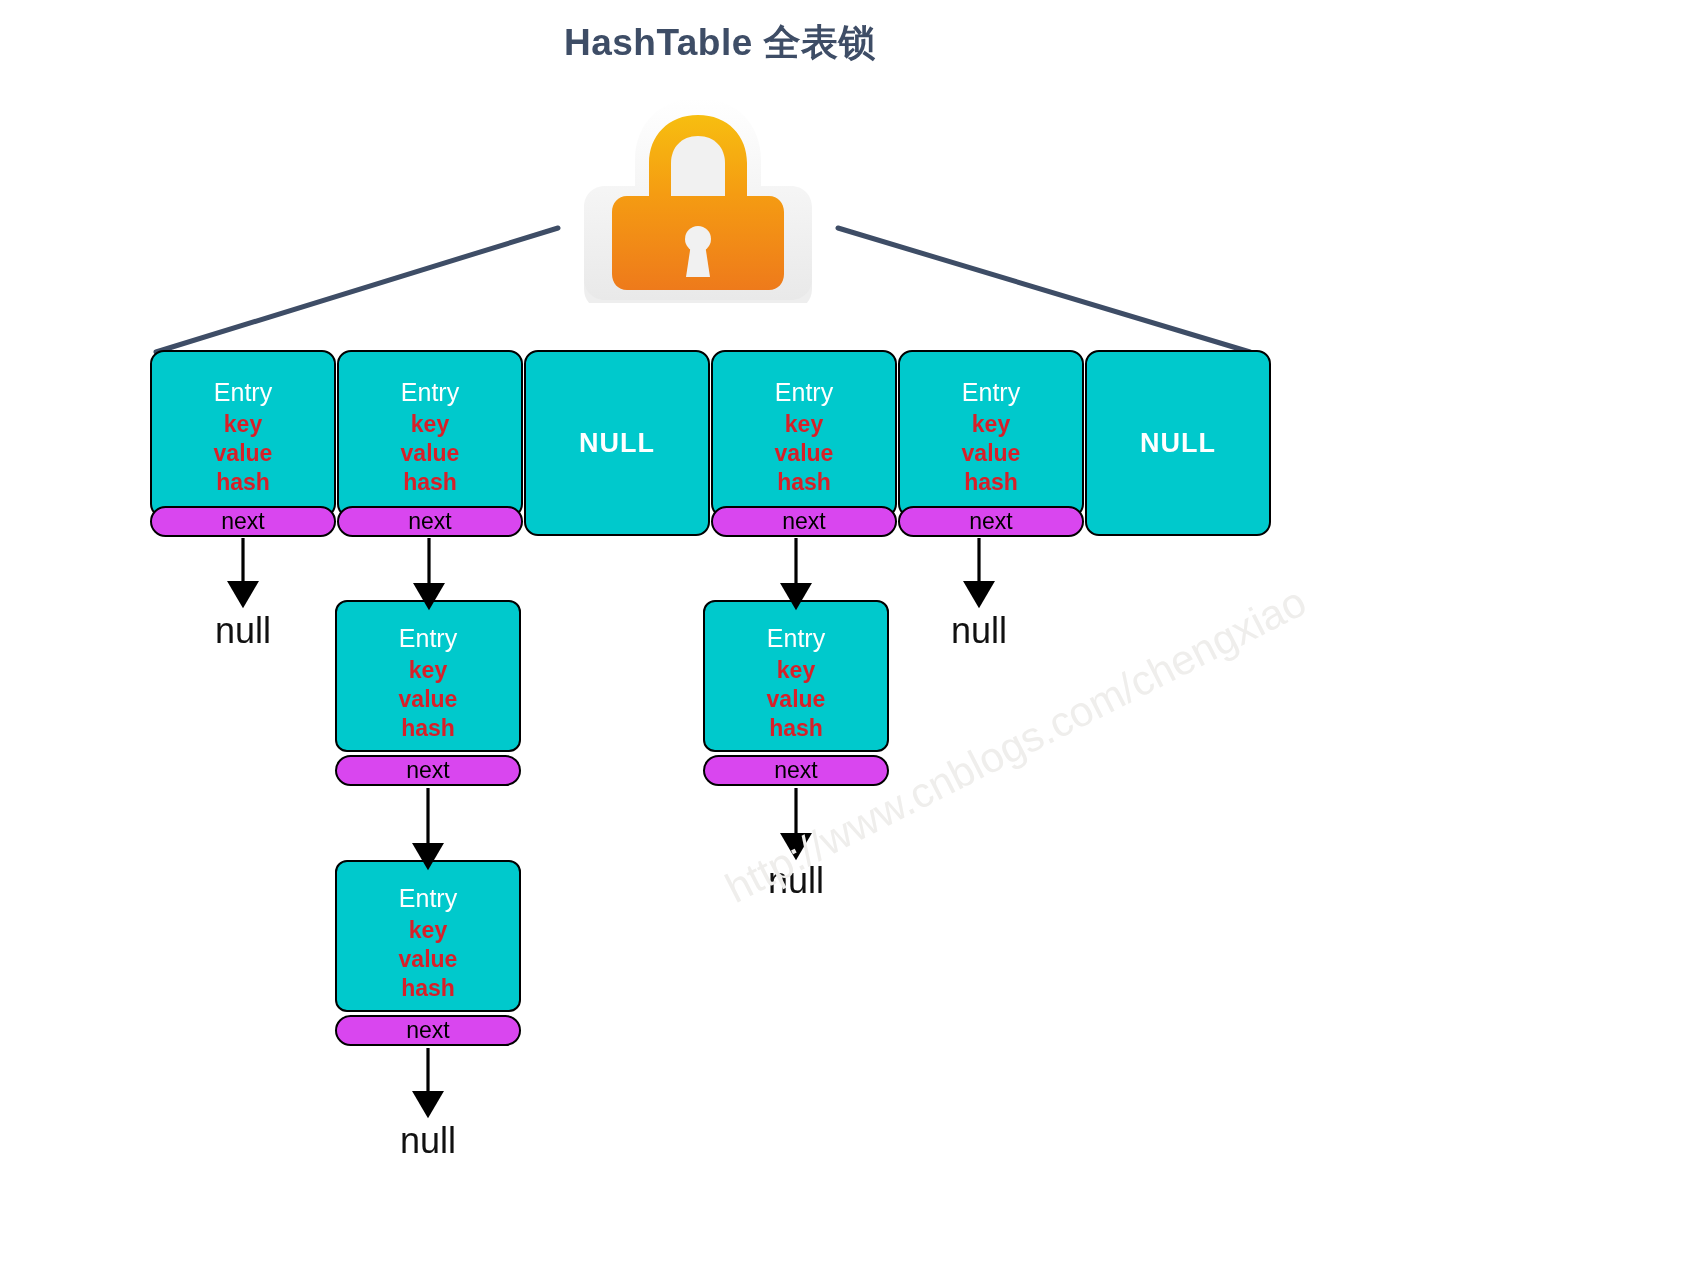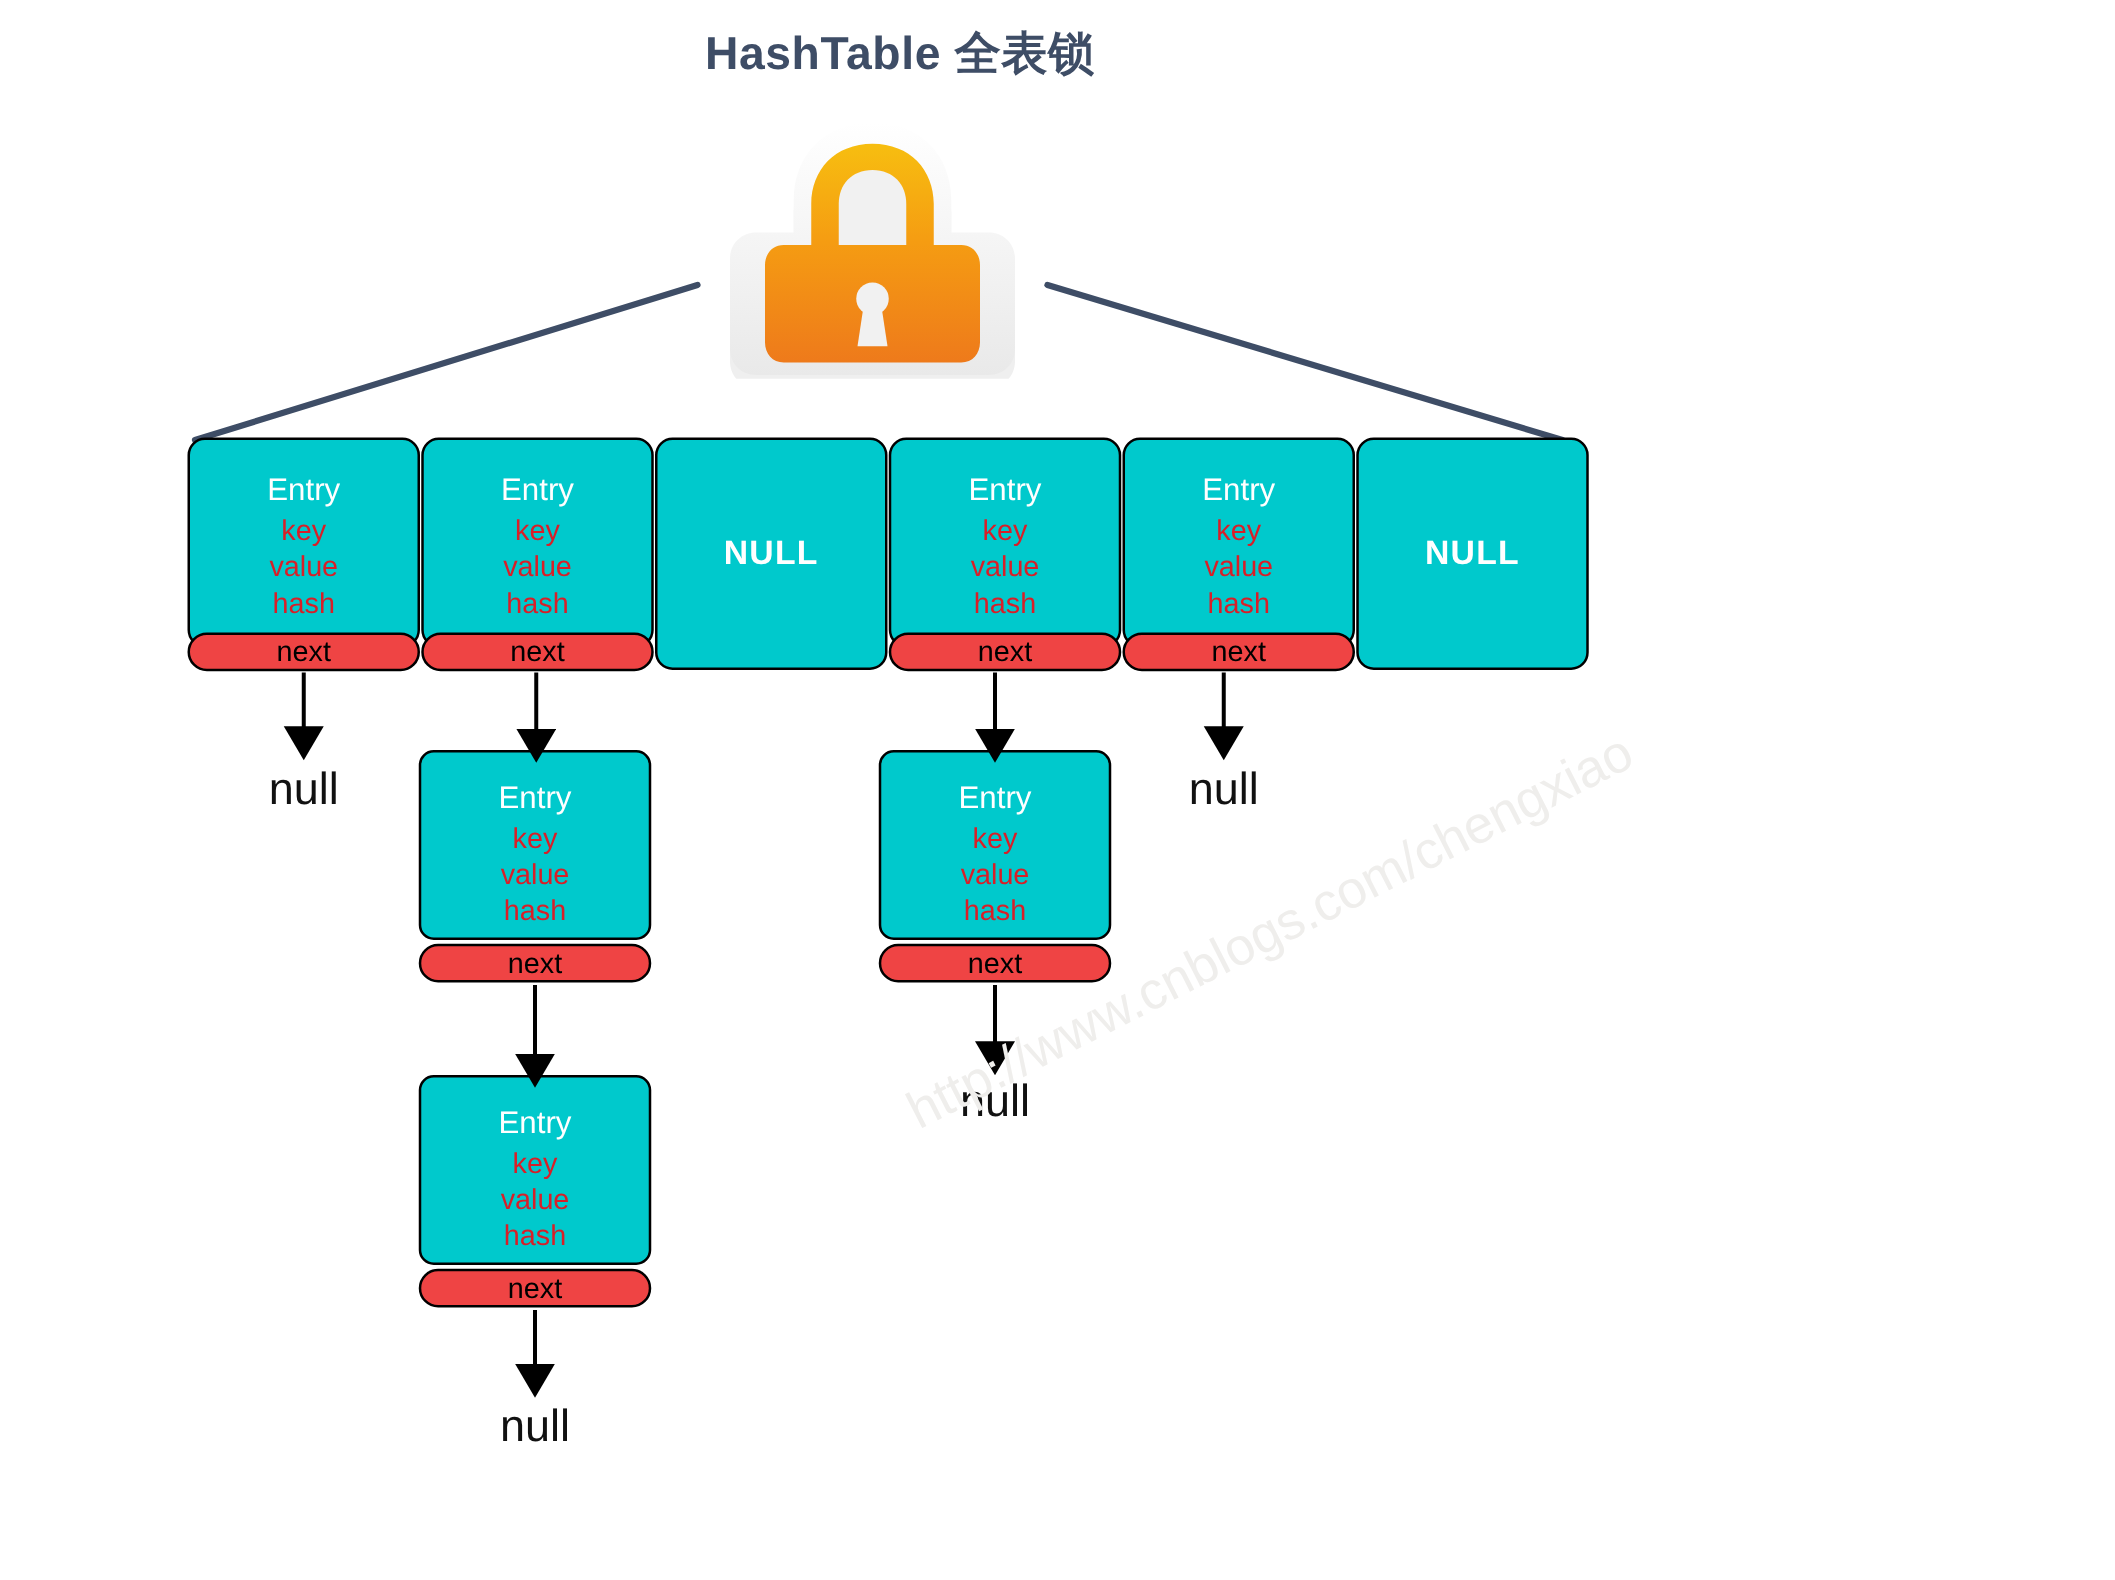--- a/index.html
+++ b/index.html
@@ -49,38 +49,38 @@
     font-size:25px;
     font-weight:normal;
   }
   .kvh{
     position:absolute;left:0;right:0;top:58px;
     text-align:center;
     color:#d81f28;
     font-size:23px;
     line-height:29px;
   }
-  .kvh span{display:block;}
+  .kvh span{display:block;font-weight:bold;}
 
   .null-label{
     position:absolute;left:0;right:0;top:50%;
     transform:translateY(-50%);
     text-align:center;
     color:#ffffff;
     font-size:27px;
     font-weight:bold;
     letter-spacing:1px;
   }
 
   
   .next-pill{
     position:absolute;
     height:31px;
     box-sizing:border-box;
-    background:#ef4444;
+    background:#d946ef;
     border:2.5px solid #000;
     border-radius:17px;
     text-align:center;
     font-size:23px;
     color:#000;
     line-height:27px;
   }
 
   
   .node{

